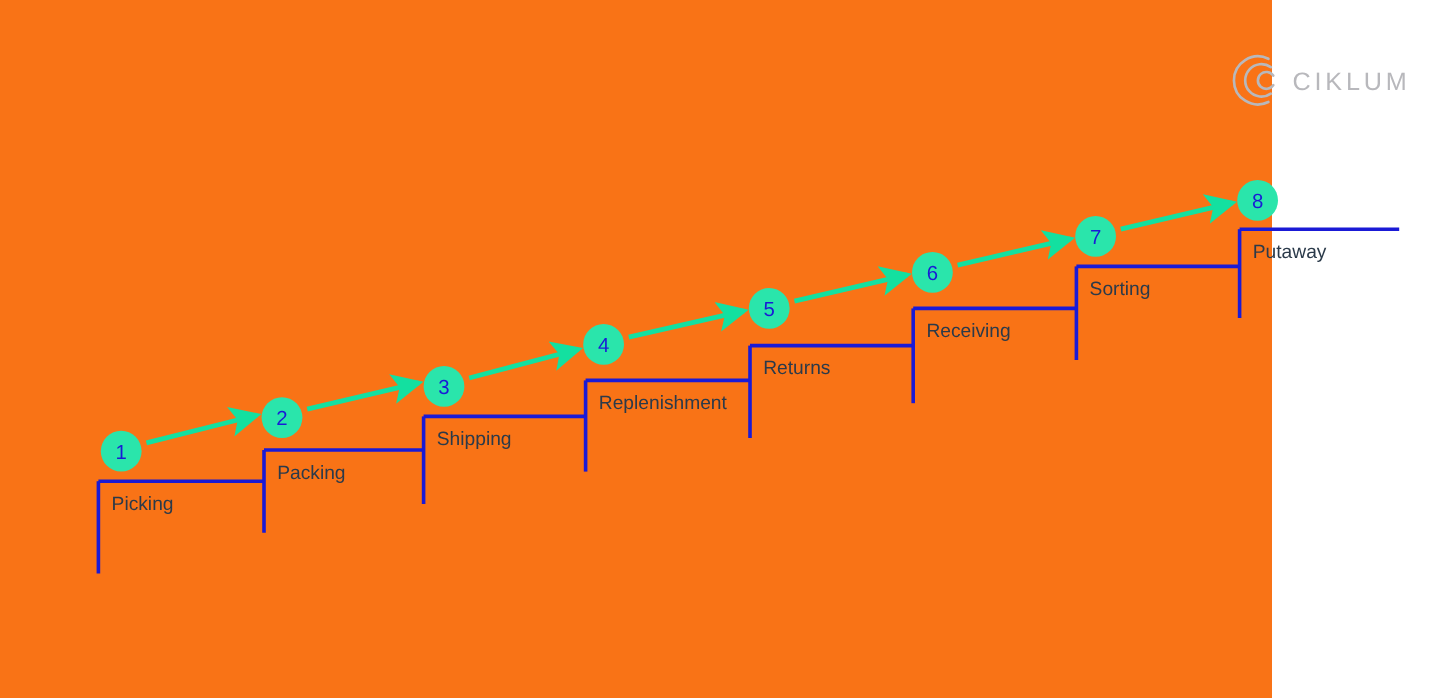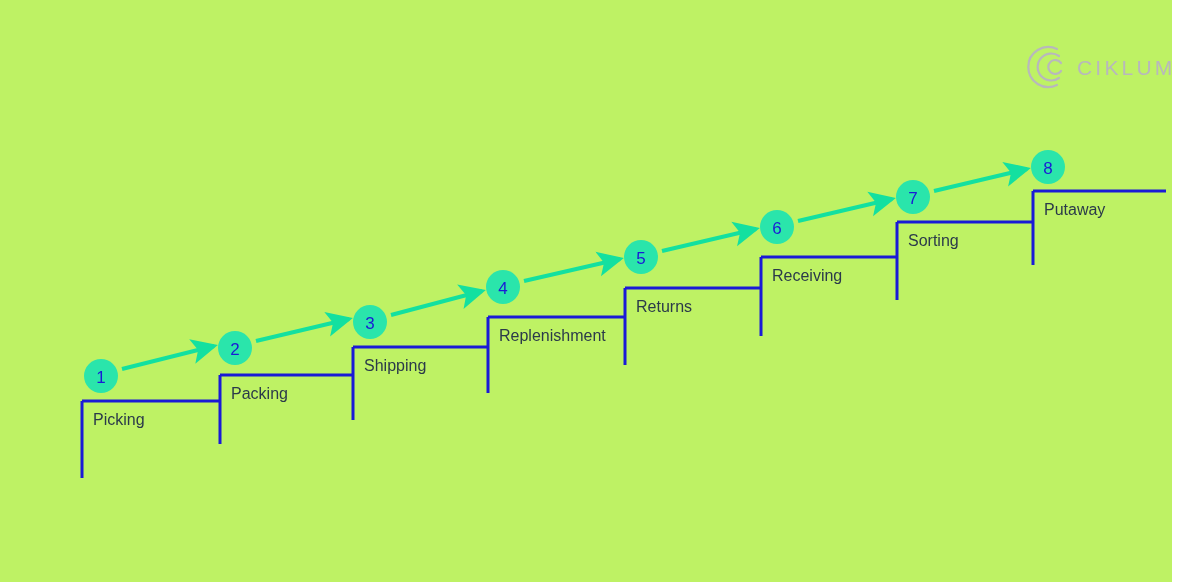--- a/index.html
+++ b/index.html
@@ -8,23 +8,23 @@
     background: #ffffff;
   }
   body {
     font-family: "Liberation Sans", sans-serif;
     width: 1200px;
     height: 582px;
     overflow: hidden;
   }
   #canvas {
     position: relative;
-    width: 1172px;
+    width: 1060px;
     height: 582px;
-    background: #bef264;
+    background: #f97316;
   }
   #diagram-svg {
     position: absolute;
     top: 0;
     left: 0;
     width: 1200px;
     height: 582px;
     display: block;
   }
   .step-label {

